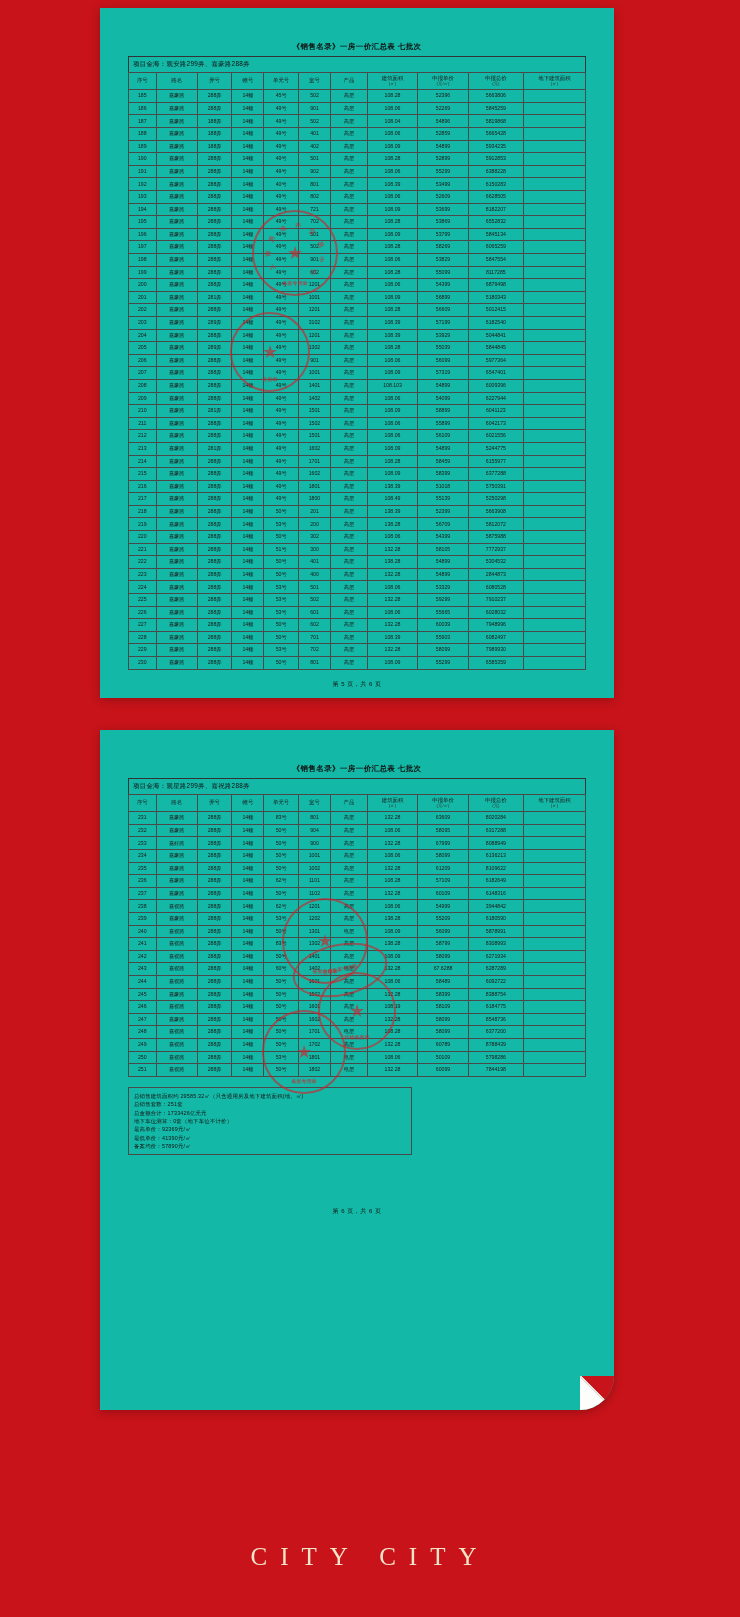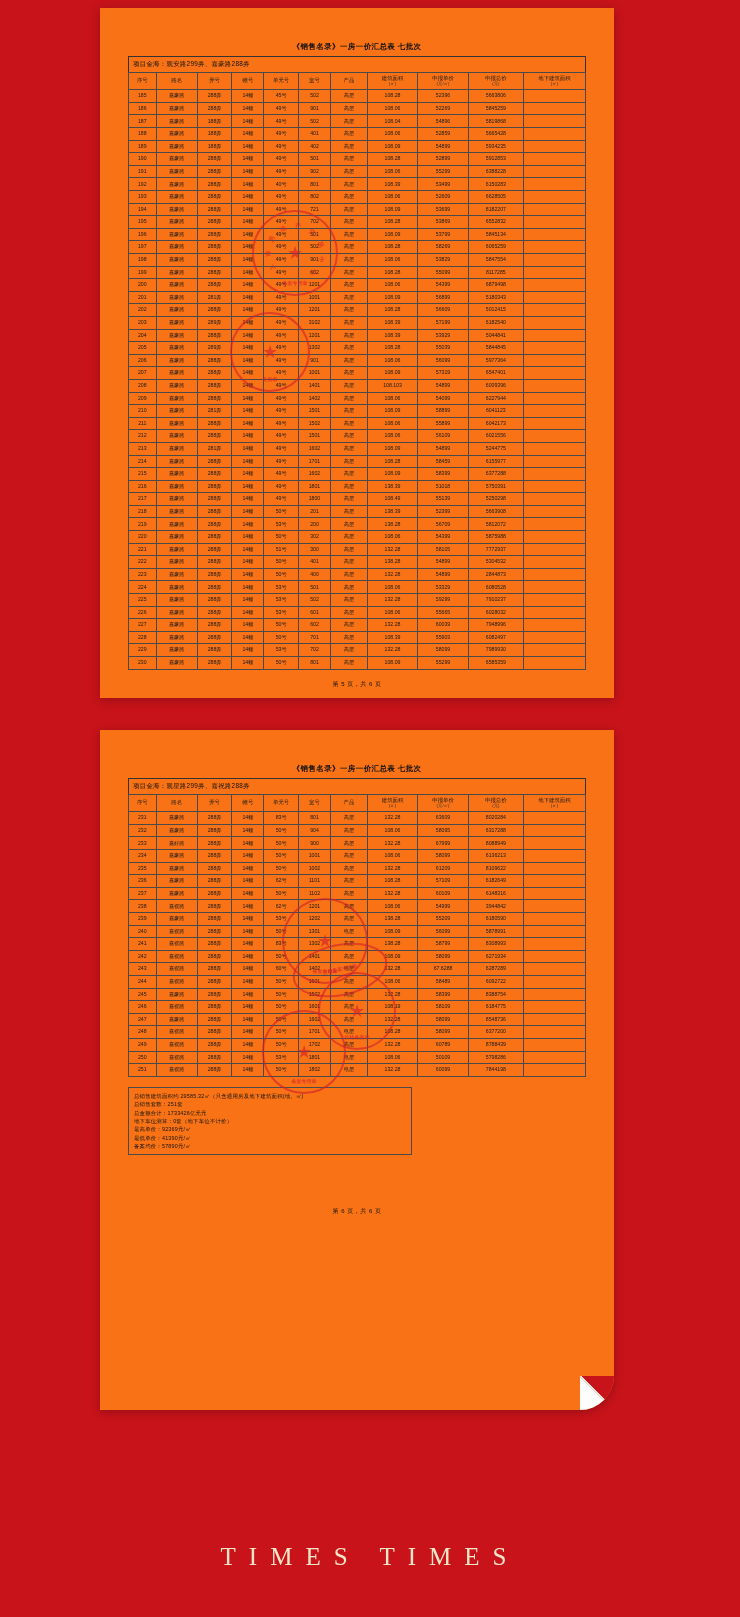--- a/index.html
+++ b/index.html
@@ -10,21 +10,21 @@
   }
   #page {
     position: relative;
     width: 740px;
     height: 1617px;
     background: #c8131a;
     overflow: hidden;
   }
   .sheet {
     position: absolute;
-    background: #f97316;
+    background: #14b8a6;
     box-shadow: 0 2px 10px rgba(0,0,0,.25);
   }
   #sheet1 { left: 100px; top: 8px; width: 514px; height: 690px; }
   #sheet2 { left: 100px; top: 730px; width: 514px; height: 680px;
             border-bottom-right-radius: 34px; }
   
   #sheet2 .fold {
     position: absolute;
     right: 0; bottom: 0;
     width: 34px; height: 34px;
@@ -1158,14 +1158,14 @@
   <div class="oval-stamp" id="ovalstamp1">价格备案专用章</div>
   <div class="stamp" id="stamp4">
     <div class="star">★</div>
     <div class="bottom-label">价格备案章</div>
   </div>
   <div class="stamp" id="stamp5">
     <div class="star">★</div>
     <div class="bottom-label">备案专用章</div>
   </div>
 
-  <div class="brand">TIMES TIMES</div>
+  <div class="brand">CITY CITY</div>
 </div>
 
 </body></html>

